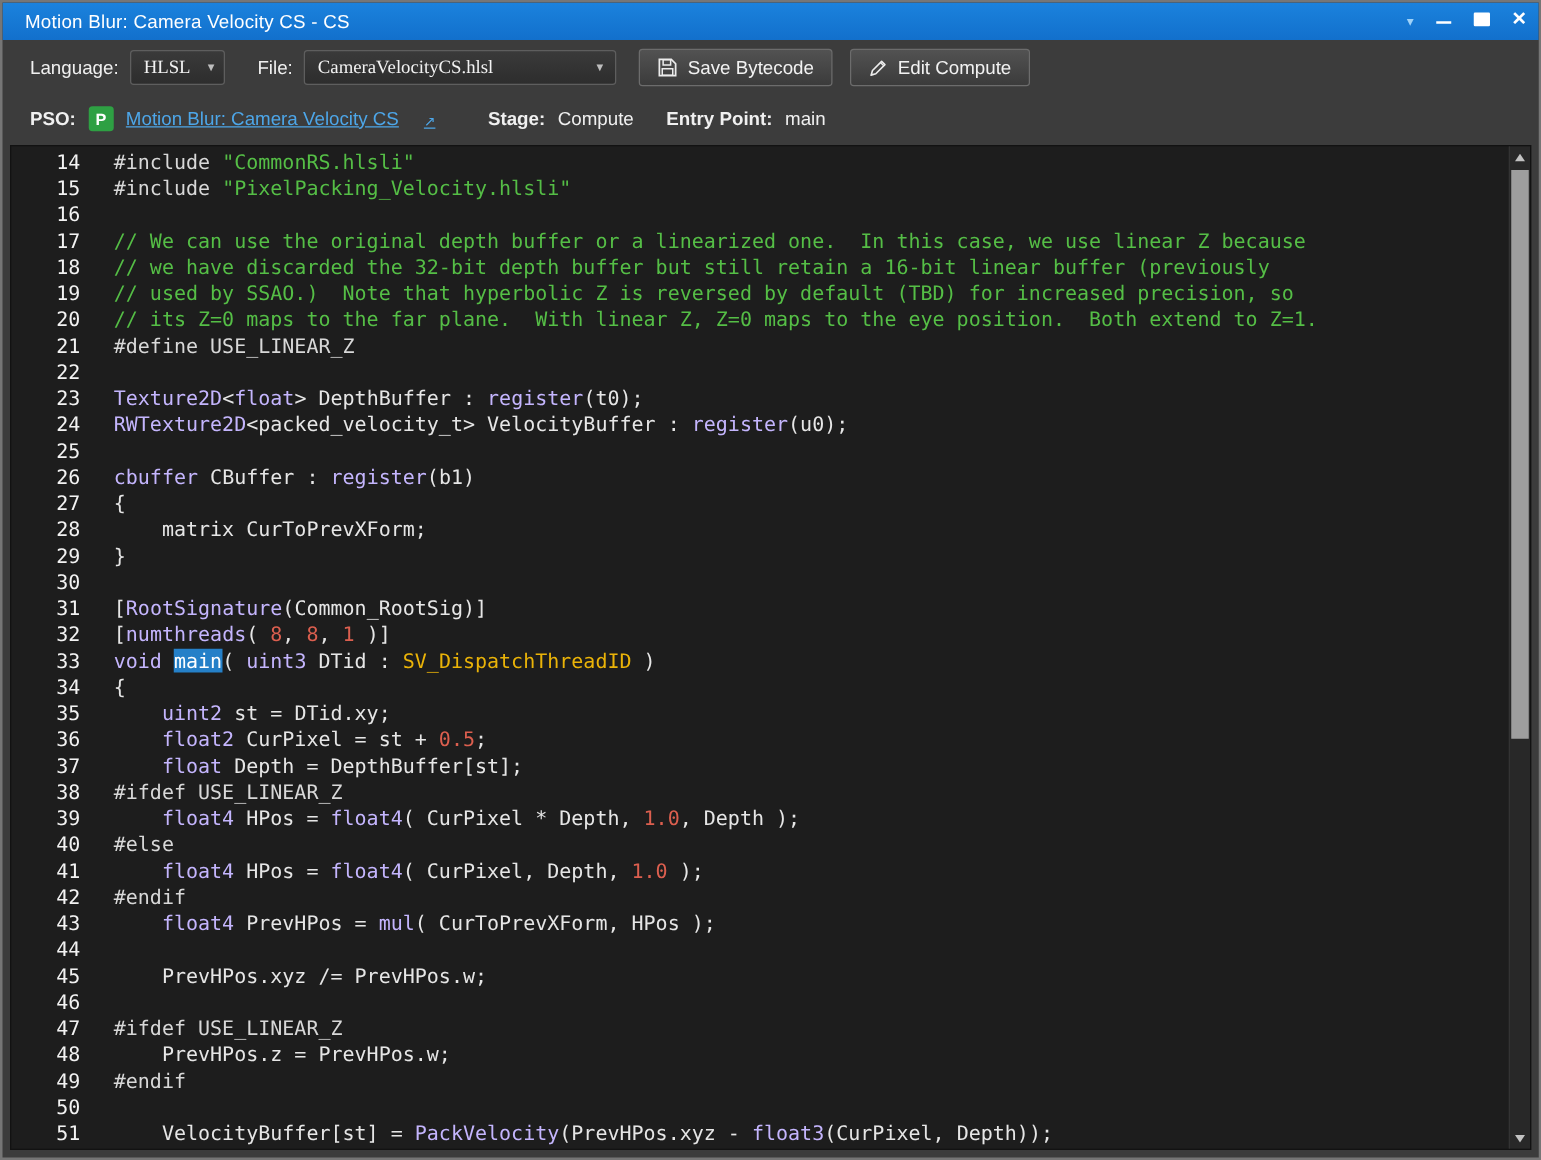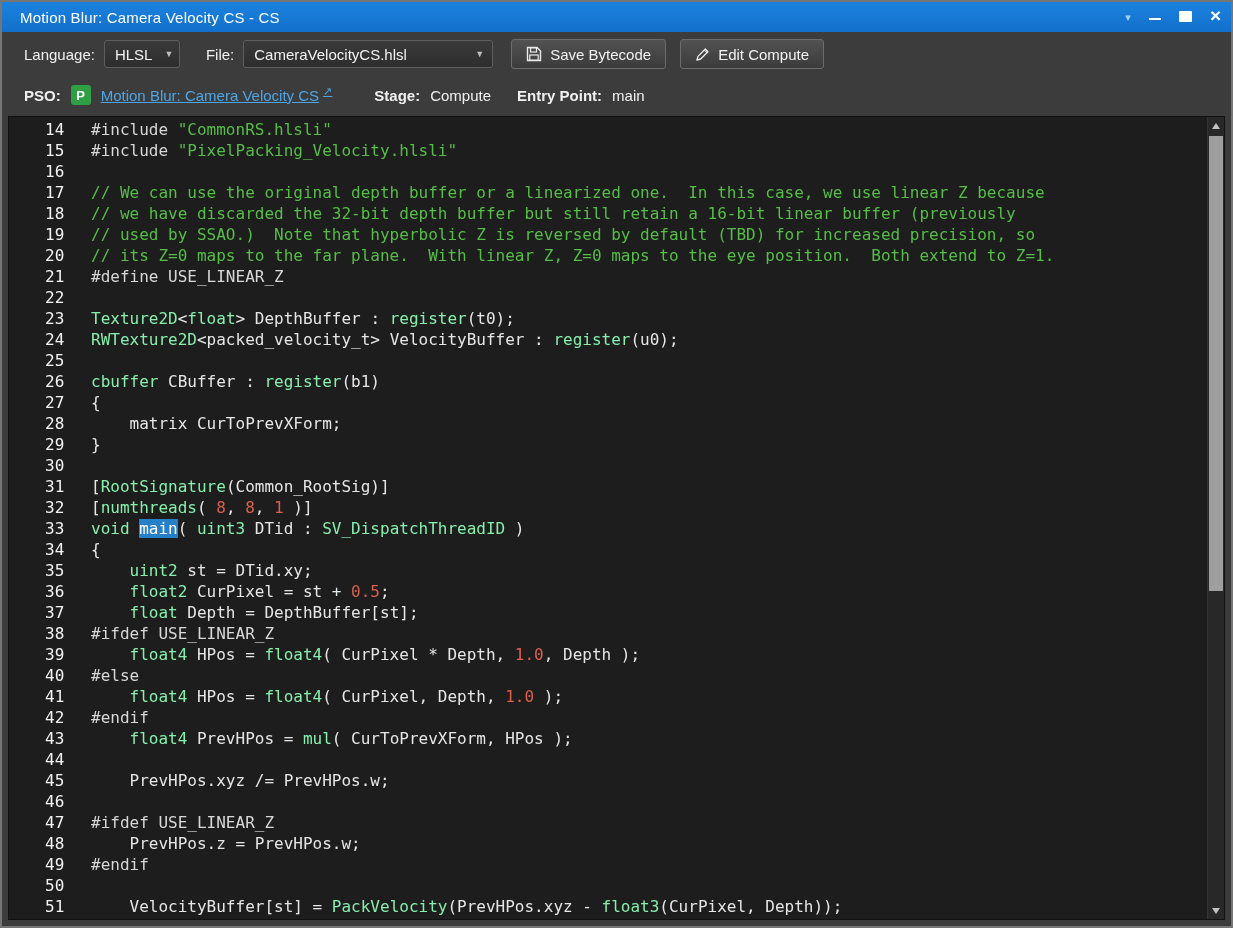--- a/index.html
+++ b/index.html
@@ -38,20 +38,21 @@
   }
   .lbl { margin-right:9px; }
   .dropdown {
     height:28px;
     background:linear-gradient(#3a3a3a,#2d2d2d);
     border:1px solid #5e5e5e; border-radius:3px;
     display:flex; align-items:center;
     padding:0 8px 0 10px;
     color:#f2f2f2; font-size:15px;
     cursor:default;
+    font-family:Liberation Serif, serif;
   }
   .dropdown .dd-caret { margin-left:auto; padding-left:12px; font-size:9px; color:#bdbdbd; }
   .dd-lang { width:76px; margin-right:26px; }
   .dd-file { width:250px; margin-right:18px;gap:20px; }
   .tb-btn {
     height:30px;
     background:linear-gradient(#525252,#3b3b3b);
     border:1px solid #6c6c6c; border-radius:3px;
     color:#f2f2f2; font-size:15px; font-family:"Liberation Sans",sans-serif;
     display:flex; align-items:center; gap:8px;
@@ -69,21 +70,21 @@
   .psobar .bold { font-weight:bold; margin-right:10px; }
   .pso-badge {
     width:20px; height:20px; border-radius:3px;
     background:#2ea043; color:#ffffff;
     font-size:13px; font-weight:bold;
     display:flex; align-items:center; justify-content:center;
     margin-right:10px;
   }
   .pso-link {
     color:#4da6e8; text-decoration:underline; cursor:pointer;
-    margin-right:42px; display:inline-flex; align-items:flex-start; gap:4px;
+    margin-right:42px; display:inline-flex; align-items:flex-end; gap:20px;
   }
   .pso-link .ext { font-size:11px; text-decoration:none; margin-top:-2px; }
   .psobar .val { margin-right:26px; }
 
   
   .editor-wrap {
     flex:1 1 auto;
     margin:2px 6px 6px 6px;
     background:#1d1d1d;
     border:1px solid #121212;
@@ -102,23 +103,23 @@
   .ln {
     display:inline-block; width:54px;
     text-align:right; padding-right:0;
     margin-right:28px;
     color:#f2f2f2;
     padding-left:36px;
   }
   .pl  { color:#e6e6e6; }
   .pp  { color:#d8d8d8; }
   .grn { color:#55be46; }
-  .kw  { color:#86efac; }
+  .kw  { color:#c4b5fd; }
   .num { color:#dc5f4f; }
-  .sem { color:#86efac; }
+  .sem { color:#eab308; }
   .hl  { background:#2580c8; color:#ffffff; }
 
   
   .scrollbar {
     position:absolute; top:0; right:0; bottom:0; width:17px;
     background:#282828; border-left:1px solid #333333;
   }
   .sb-btn { position:absolute; left:0; width:100%; height:17px;
     display:flex; align-items:center; justify-content:center; }
   .sb-btn.up { top:0; } .sb-btn.down { bottom:0; }

